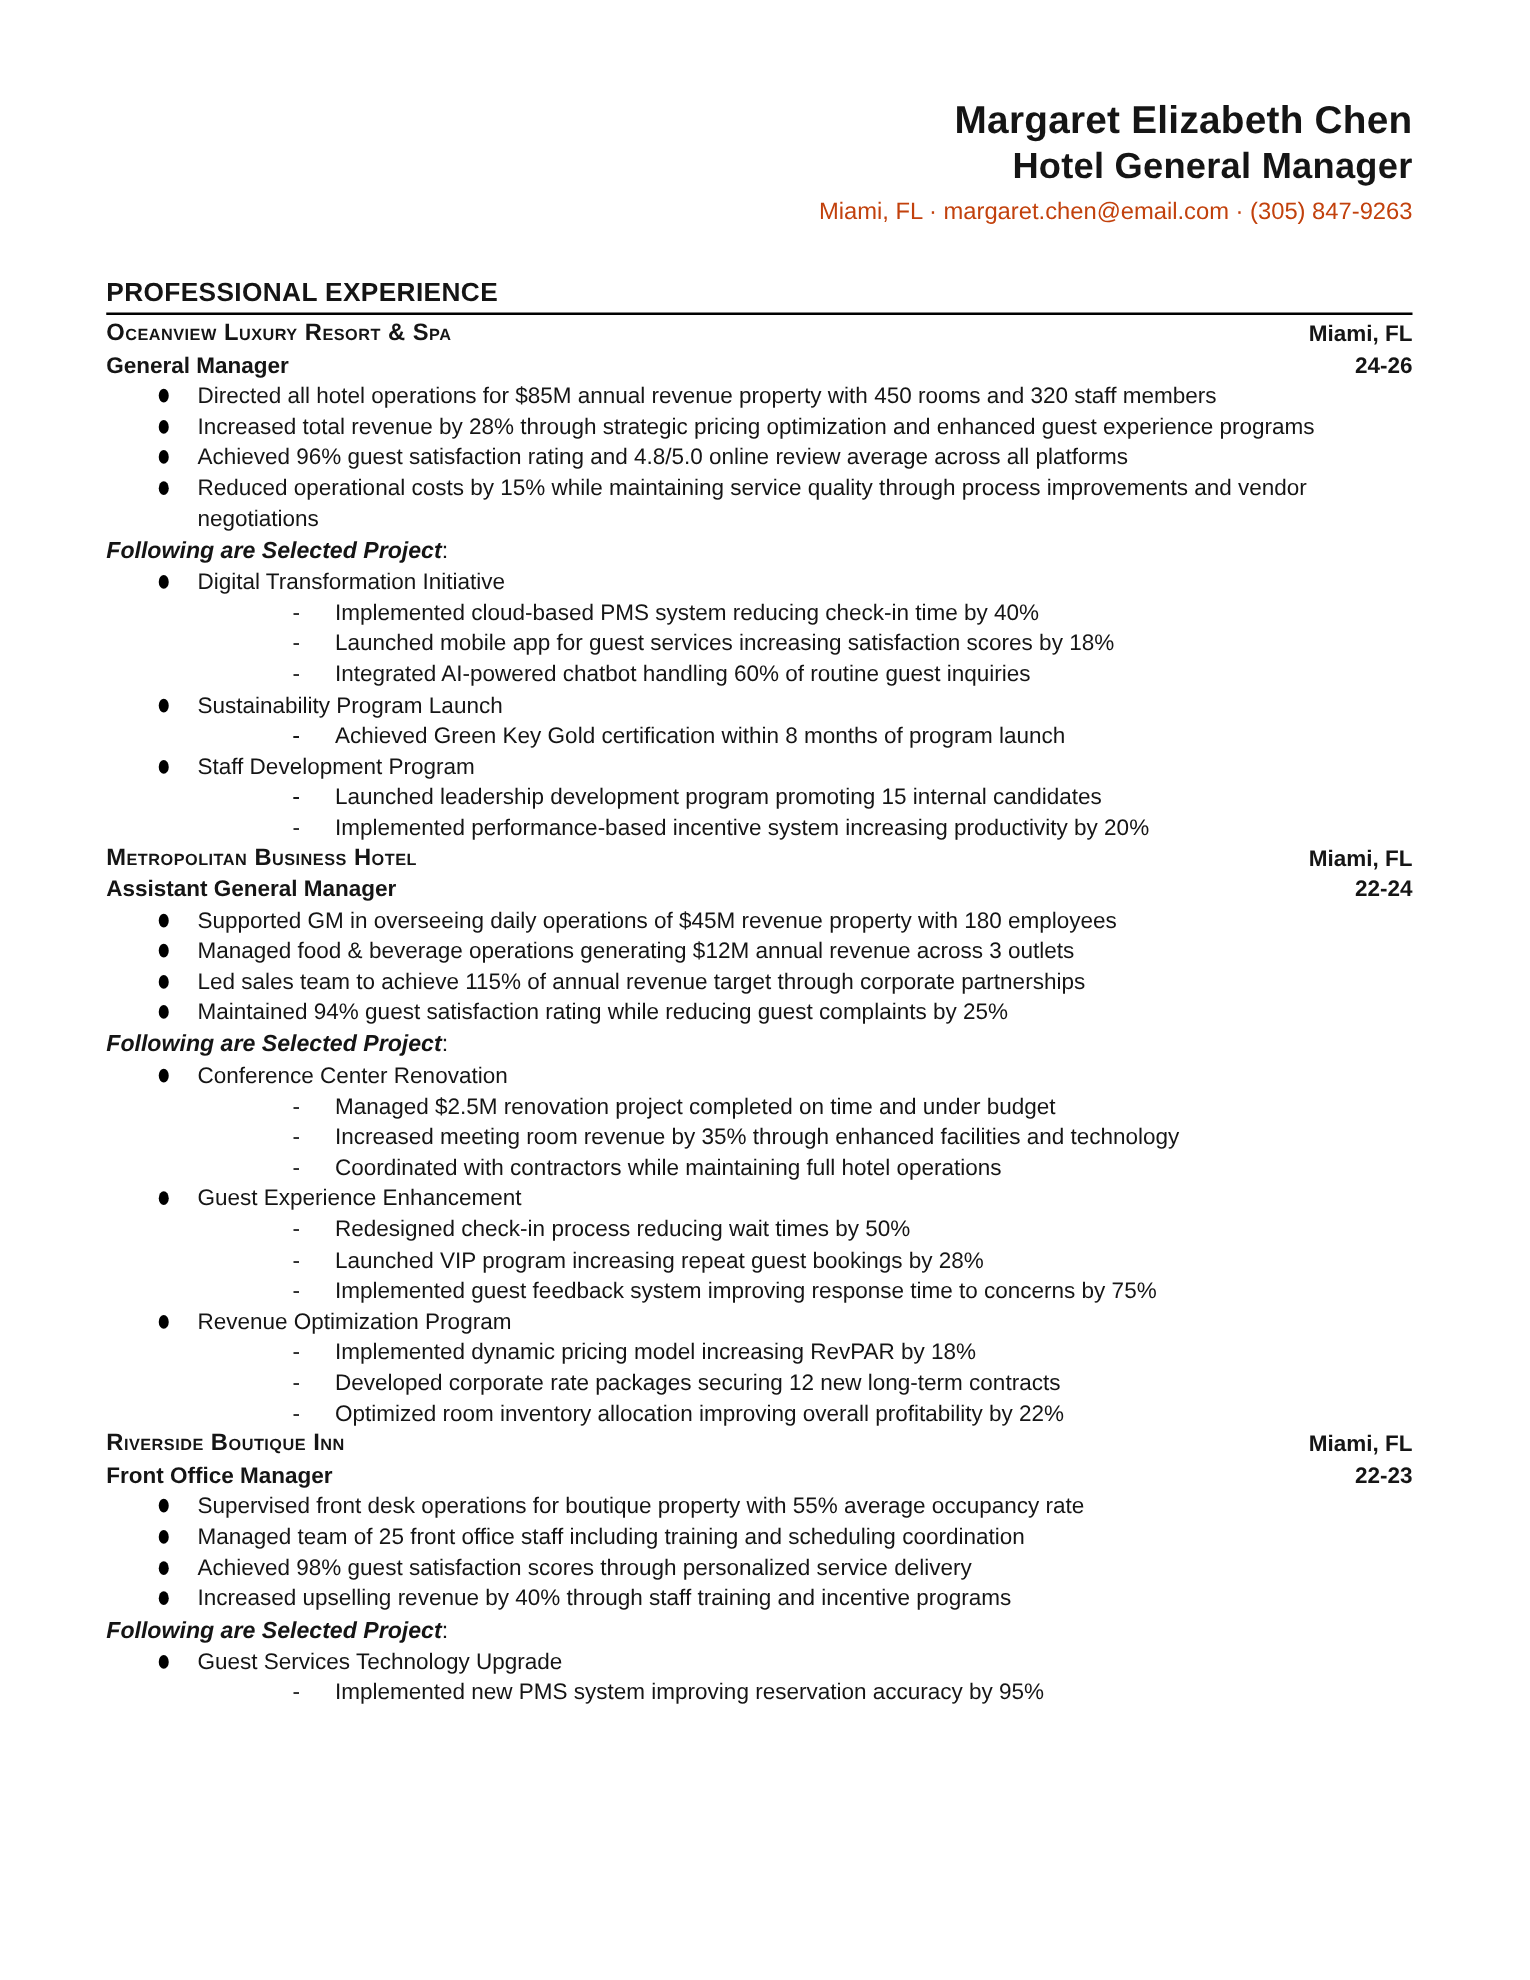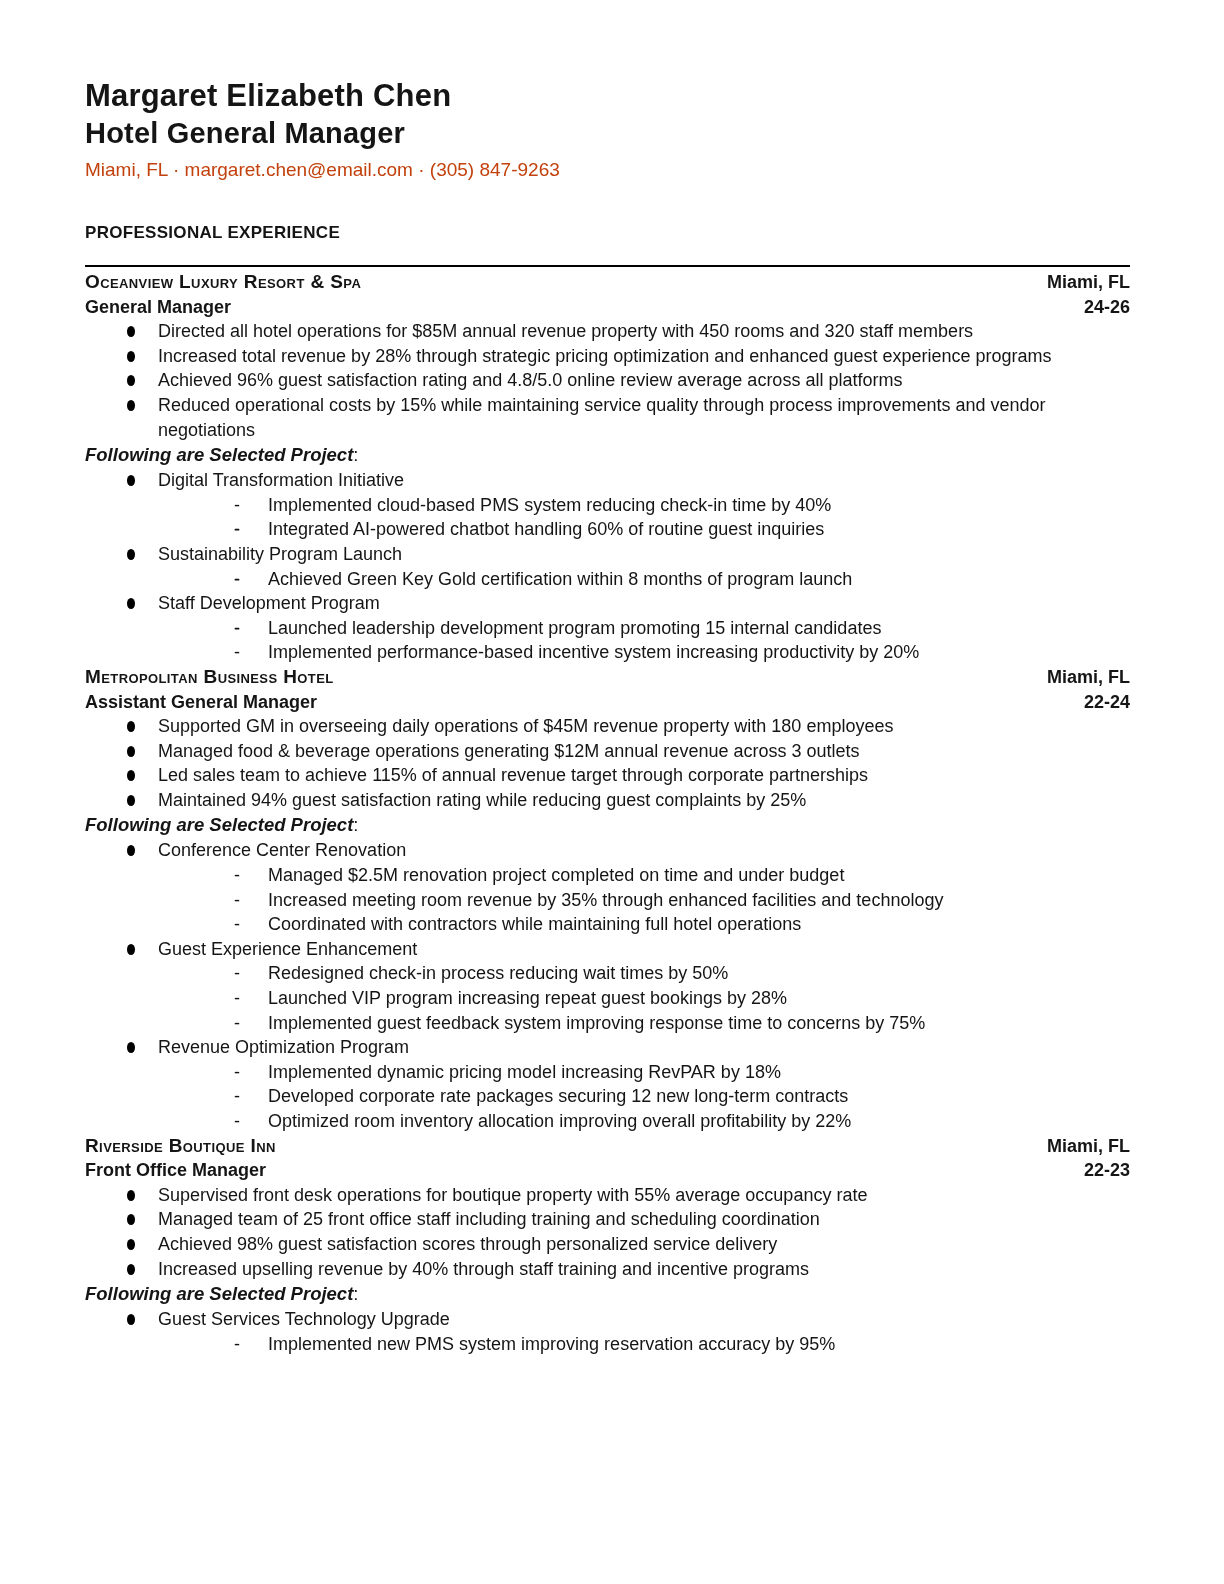--- a/index.html
+++ b/index.html
@@ -11,32 +11,32 @@
     font-family: "Liberation Sans", sans-serif;
     color: #151515;
   }
   .page {
     width: 1224px;
     height: 1584px;
     background: #ffffff;
     padding: 76px 94px 40px 85px;
   }
   
-  .rheader { text-align: left; }
+  .rheader { text-align: right; }
   .name  { font-size: 31px; font-weight: 700; line-height: 39px; letter-spacing: .2px; }
   .title { font-size: 29px; font-weight: 700; line-height: 37px; letter-spacing: .2px; }
   .contact { font-size: 19px; font-weight: 400; line-height: 25px; margin-top: 5px; color: #c2410c; }
   
   .section { margin-top: 41px; }
   .section-heading {
-    font-size: 17px;
+    font-size: 21px;
     font-weight: 800;
     letter-spacing: .3px;
     border-bottom: 2px solid #000;
-    padding-bottom: 22px;
+    padding-bottom: 3px;
     margin-bottom: 3px;
   }
   
   .row { display: flex; justify-content: space-between; align-items: center; line-height: 24.6px; }
   .company {
     font-weight: 700;
     font-size: 19px;
     font-variant: small-caps;
     letter-spacing: .4px;
   }
@@ -117,20 +117,21 @@
     <span class="dot"></span>
     <span>Digital Transformation Initiative</span>
     <ul>
   <li class="sub">
     <span class="dash">-</span>
     <span>Implemented cloud-based PMS system reducing check-in time by 40%</span>
   </li>
 
   <li class="sub">
     <span class="dash">-</span>
+    <span>Launched mobile app for guest services increasing satisfaction scores by 18%</span>
   </li>
 
   <li class="sub">
     <span class="dash">-</span>
     <span>Integrated AI-powered chatbot handling 60% of routine guest inquiries</span>
   </li>
 </ul>
   </li>
 
   <li class="b1">

